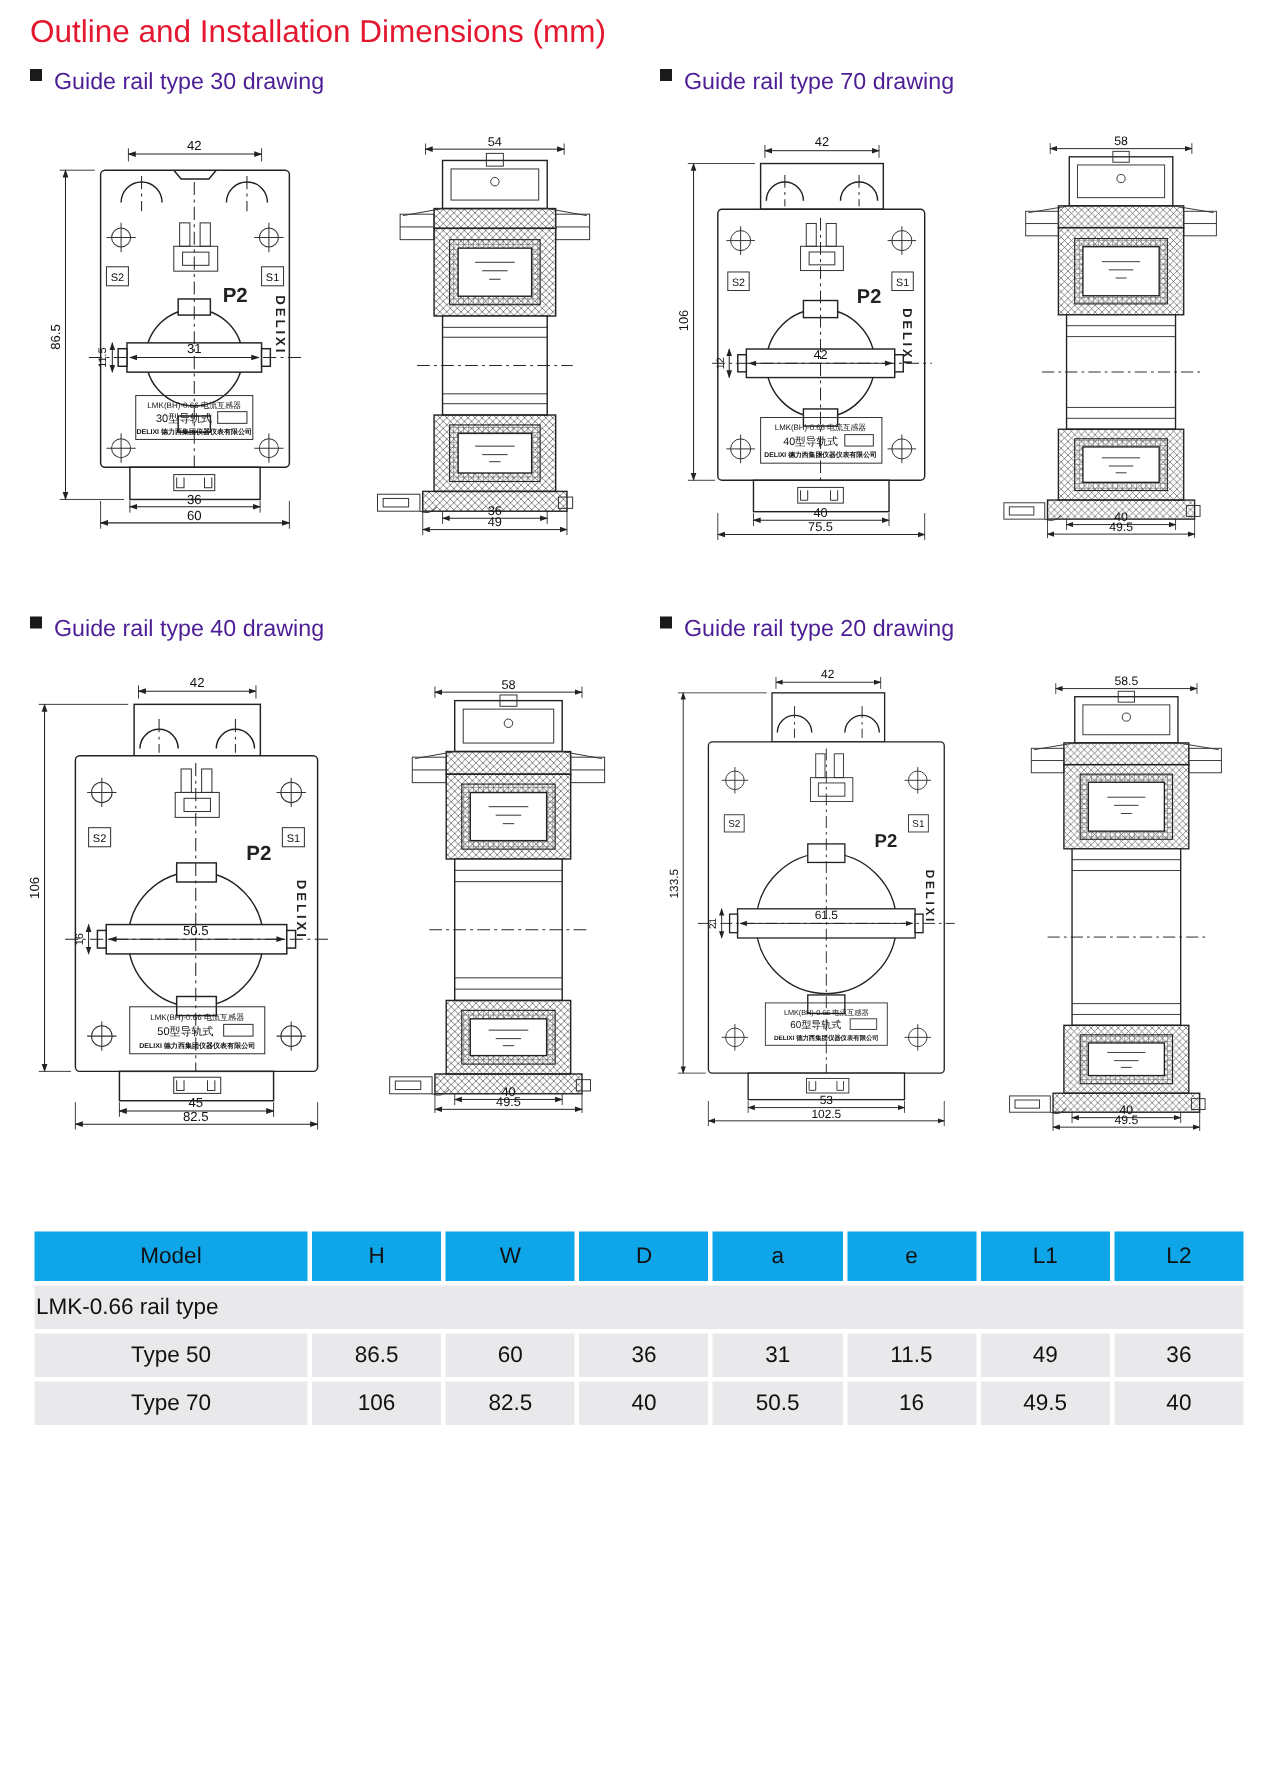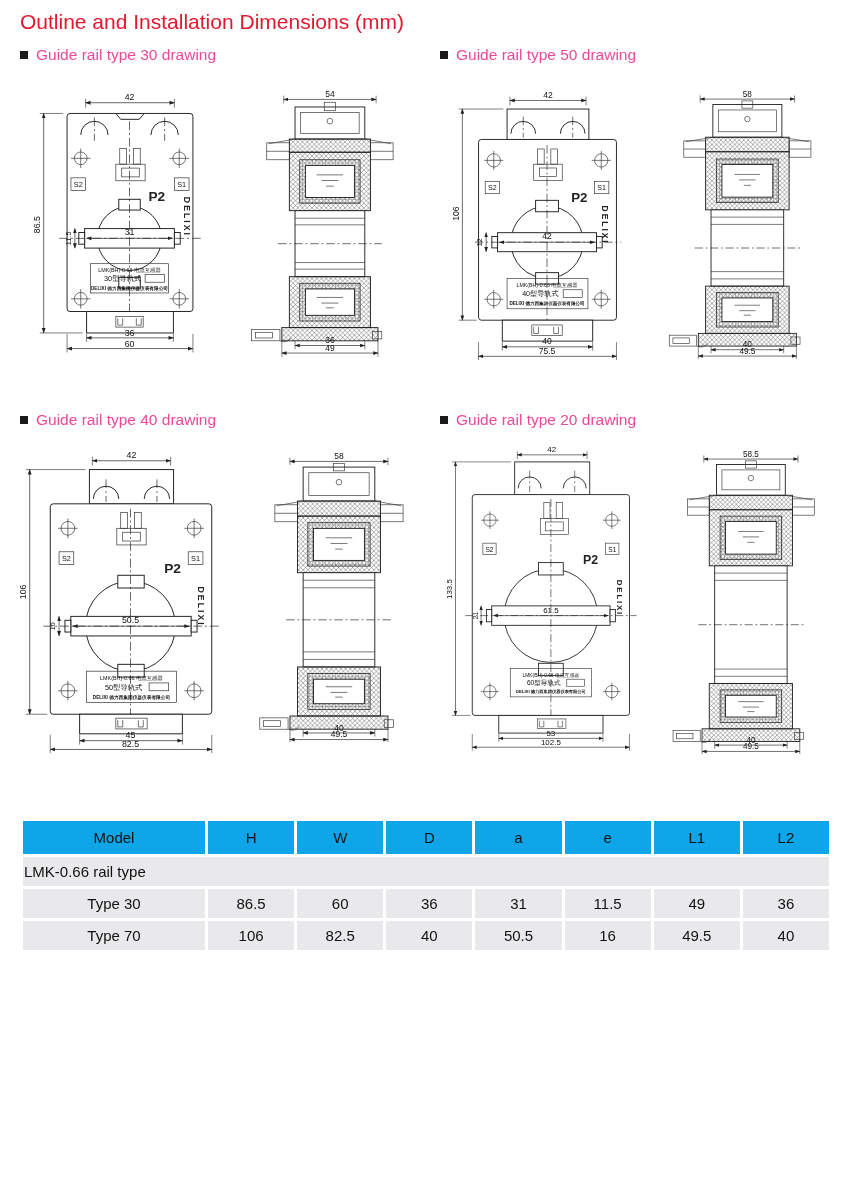--- a/index.html
+++ b/index.html
@@ -1,19 +1,19 @@
 <!DOCTYPE html>
 <html><head>
 <meta charset="utf-8">
 <style>
   html,body{margin:0;padding:0;background:#fff;}
   .page{position:relative;width:852px;height:1190px;background:#fff;overflow:hidden;
         font-family:"Liberation Sans",sans-serif;color:#1a1a1a;border-radius:15px;}
   .title{position:absolute;left:20px;top:10px;font-size:21px;color:#e4172f;}
-  .sec{position:absolute;font-size:15.5px;color:#ec4899;display:flex;align-items:center;gap:8px;}
+  .sec{position:absolute;font-size:15.5px;color:#4c1d95;display:flex;align-items:flex-start;gap:8px;}
   .sec .bullet{width:8px;height:8px;background:#1a1a1a;display:inline-block;}
   .dw{position:absolute;}
   
   .ln{stroke:#222;stroke-width:1;fill:none;}
   .wh{fill:#fff;stroke:#222;stroke-width:1;}
   .thin{stroke:#333;stroke-width:0.7;fill:none;}
   .dim{stroke:#222;stroke-width:0.7;fill:none;marker-start:url(#ar);marker-end:url(#ar);}
   .ext{stroke:#222;stroke-width:0.6;fill:none;}
   .cl{stroke:#222;stroke-width:0.7;fill:none;stroke-dasharray:9 3 2 3;}
   .hx{fill:url(#hx);stroke:#222;stroke-width:1;}
@@ -53,21 +53,21 @@
   </svg>
 
   <div class="title">Outline and Installation Dimensions (mm)</div>
 
   <div class="sec" style="left:20px;top:46px">
     <span class="bullet"></span>
     <span>Guide rail type 30 drawing</span>
   </div>
   <div class="sec" style="left:440px;top:46px">
     <span class="bullet"></span>
-    <span>Guide rail type 50 drawing</span>
+    <span>Guide rail type 70 drawing</span>
   </div>
   <div class="sec" style="left:20px;top:411px">
     <span class="bullet"></span>
     <span>Guide rail type 40 drawing</span>
   </div>
   <div class="sec" style="left:440px;top:411px">
     <span class="bullet"></span>
     <span>Guide rail type 20 drawing</span>
   </div>
 
@@ -505,21 +505,21 @@
           <th>e</th>
           <th>L1</th>
           <th>L2</th>
         </tr>
       </thead>
       <tbody>
         <tr class="group">
           <td colspan="8">LMK-0.66 rail type</td>
         </tr>
         <tr>
-          <td>Type 30</td>
+          <td>Type 50</td>
           <td>86.5</td>
           <td>60</td>
           <td>36</td>
           <td>31</td>
           <td>11.5</td>
           <td>49</td>
           <td>36</td>
         </tr>
         <tr>
           <td>Type 70</td>

